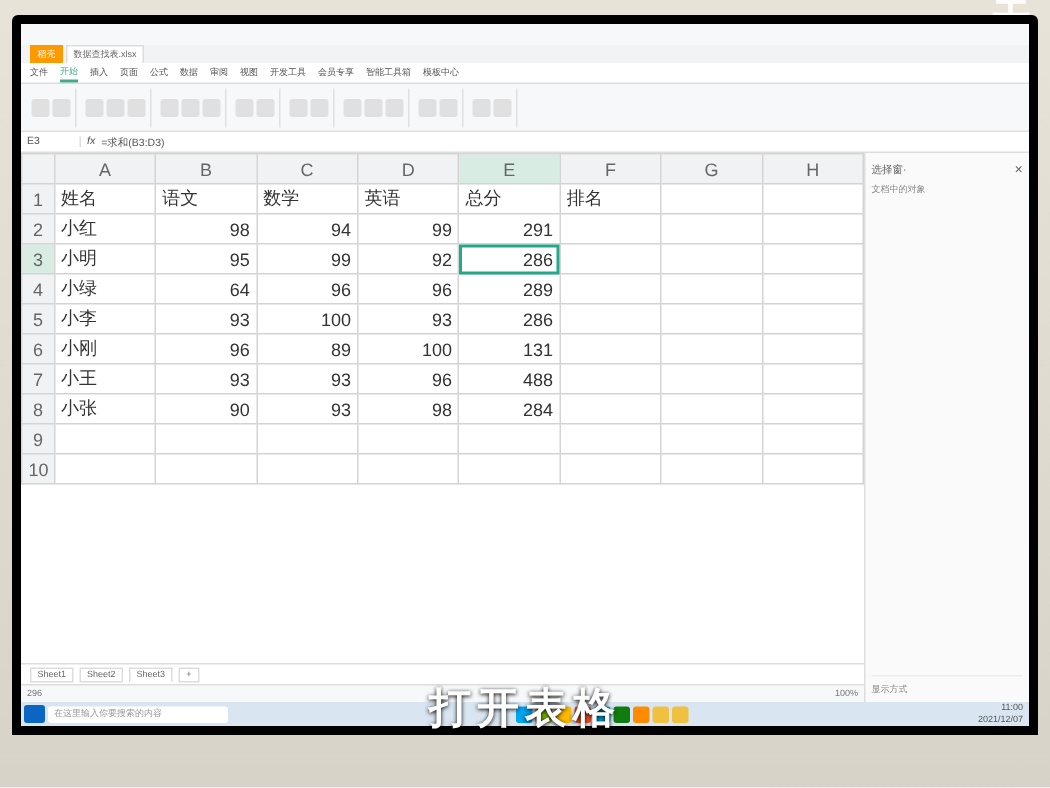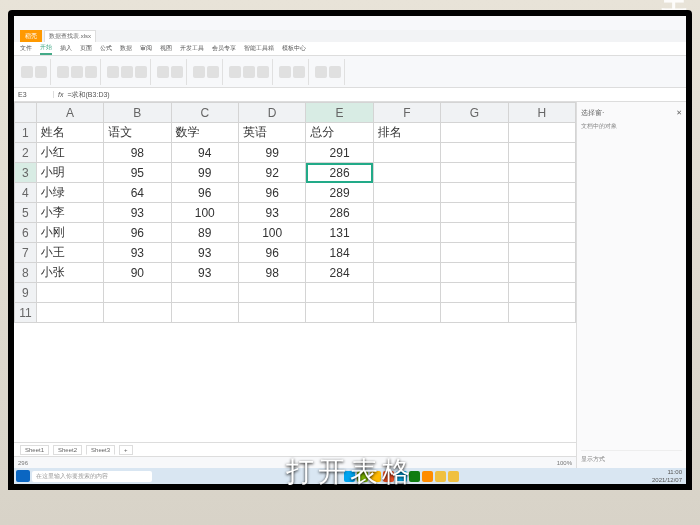--- a/index.html
+++ b/index.html
@@ -22,21 +22,21 @@
   .fx-cell { width:40px; border-right:1px solid #ddd; padding-left:4px;}
   .fx-fx { padding:0 4px; font-style:italic;}
   .body { flex:1; display:flex; overflow:hidden;}
   .sheet-area { flex:1; display:flex; flex-direction:column; background:#fff;}
   .grid { flex:1; overflow:hidden;}
   table.sheet { border-collapse:collapse; width:100%; table-layout:fixed;}
   table.sheet th, table.sheet td { border:1px solid #d4d4d4; height:20px; font-size:12px; color:#333; padding:0 4px; text-align:left; background:#fff;}
   table.sheet th { background:#f0f2f4; font-weight:400; color:#666; text-align:center;}
   table.sheet th.rowh { width:20px; text-align:center;}
   table.sheet th.colh { width:62px;}
-  table.sheet td.num { text-align:center;}
+  table.sheet td.num { text-align:right;}
   table.sheet td.selected { outline:2px solid #2a8; outline-offset:-2px;}
   table.sheet th.sel { background:#d8ece4;}
   .sheet-tabs { height:14px; border-top:1px solid #ddd; display:flex; align-items:center; font-size:6px; padding-left:6px; gap:4px;}
   .sheet-tab { padding:1px 4px; background:#fff; border:1px solid #ddd; color:#666;}
   .sheet-tab.active { border-bottom-color:#fff;}
   .side-pane { width:110px; border-left:1px solid #ddd; background:#fafafb; display:flex; flex-direction:column; font-size:7px; padding:4px;}
   .side-head { display:flex; justify-content:space-between; align-items:center; padding:2px 0; color:#666;}
   .side-sub { font-size:6px; color:#888; padding:2px 0;}
   .side-body { flex:1;}
   .side-foot { font-size:6px; color:#888; padding-top:4px; border-top:1px solid #eee;}
@@ -47,21 +47,21 @@
   .tb-center { flex:1; display:flex; justify-content:center; gap:2px;}
   .tb-center span { width:11px; height:11px; background:#f0c040; border-radius:2px;}
   .tb-center span:nth-child(1){background:#00a4ef;}
   .tb-center span:nth-child(2){background:#7fba00;}
   .tb-center span:nth-child(3){background:#ffb900;}
   .tb-center span:nth-child(4){background:#f25022;}
   .tb-center span:nth-child(5){background:#00adef;}
   .tb-center span:nth-child(6){background:#107c10;}
   .tb-center span:nth-child(7){background:#ff8c00;}
   .tb-right { font-size:6px; color:#555; padding-right:2px; text-align:right; line-height:8px;}
-  .caption { position:absolute; left:0; bottom:34px; width:700px; text-align:center; color:#fff; font-size:28px; font-weight:400; text-shadow:0 1px 3px #000; letter-spacing:4px;}
+  .caption { position:absolute; left:0; bottom:34px; width:700px; text-align:center; color:#fff; font-size:28px; font-weight:700; text-shadow:0 1px 3px #000; letter-spacing:4px;}
 </style>
 </head>
 <body>
 
 <div class="monitor">
   <div class="wm-big">天</div>
   <div class="wm-top">
     <svg width="10" height="10" viewBox="0 0 10 10">
         <circle cx="4" cy="4" r="3" stroke="#fff" fill="none" stroke-width="1.2"></circle>
         <line x1="6.5" y1="6.5" x2="9" y2="9" stroke="#fff" stroke-width="1.2"></line>
@@ -212,21 +212,21 @@
                     <td class=""></td>
                     <td class=""></td>
                     <td class=""></td>
                   </tr>
                   <tr>
                     <th class="rowh">7</th>
                     <td class="">小王</td>
                     <td class=" num">93</td>
                     <td class=" num">93</td>
                     <td class=" num">96</td>
-                    <td class=" num">184</td>
+                    <td class=" num">488</td>
                     <td class=""></td>
                     <td class=""></td>
                     <td class=""></td>
                   </tr>
                   <tr>
                     <th class="rowh">8</th>
                     <td class="">小张</td>
                     <td class=" num">90</td>
                     <td class=" num">93</td>
                     <td class=" num">98</td>
@@ -240,21 +240,21 @@
                     <td class=""></td>
                     <td class=""></td>
                     <td class=""></td>
                     <td class=""></td>
                     <td class=""></td>
                     <td class=""></td>
                     <td class=""></td>
                     <td class=""></td>
                   </tr>
                   <tr>
-                    <th class="rowh">11</th>
+                    <th class="rowh">10</th>
                     <td class=""></td>
                     <td class=""></td>
                     <td class=""></td>
                     <td class=""></td>
                     <td class=""></td>
                     <td class=""></td>
                     <td class=""></td>
                     <td class=""></td>
                   </tr>
                 </tbody>

